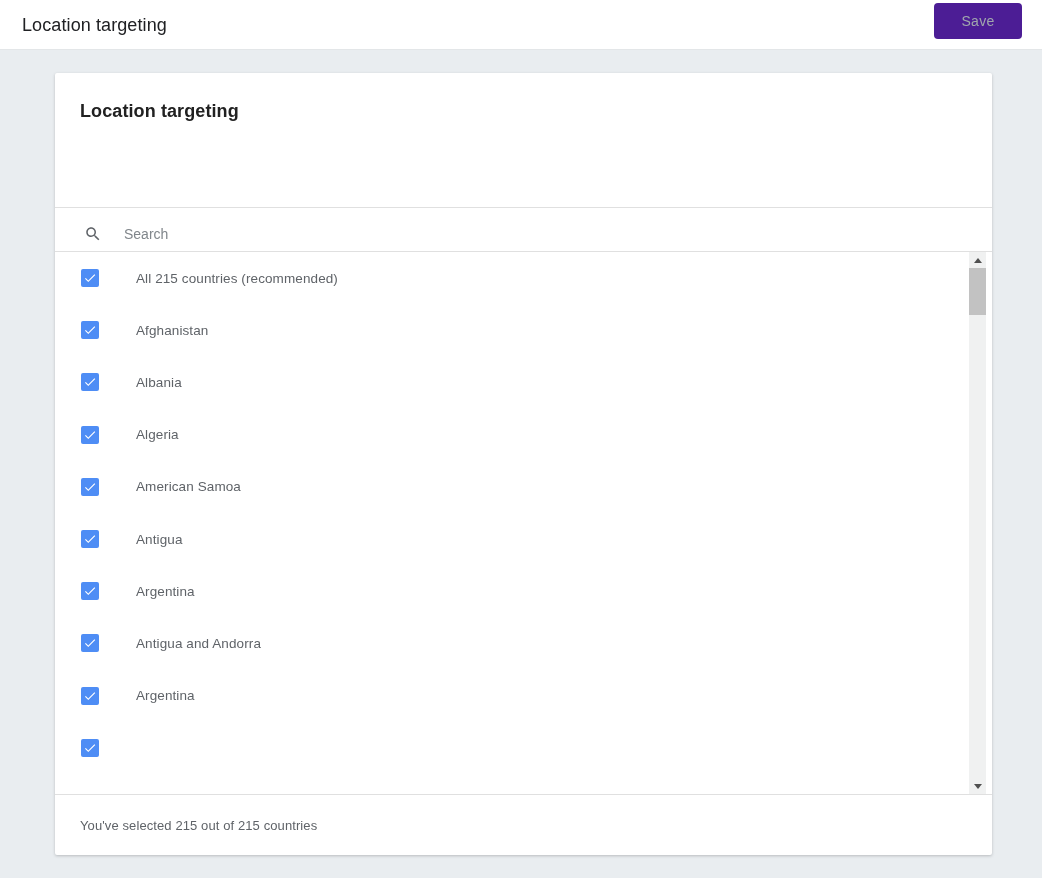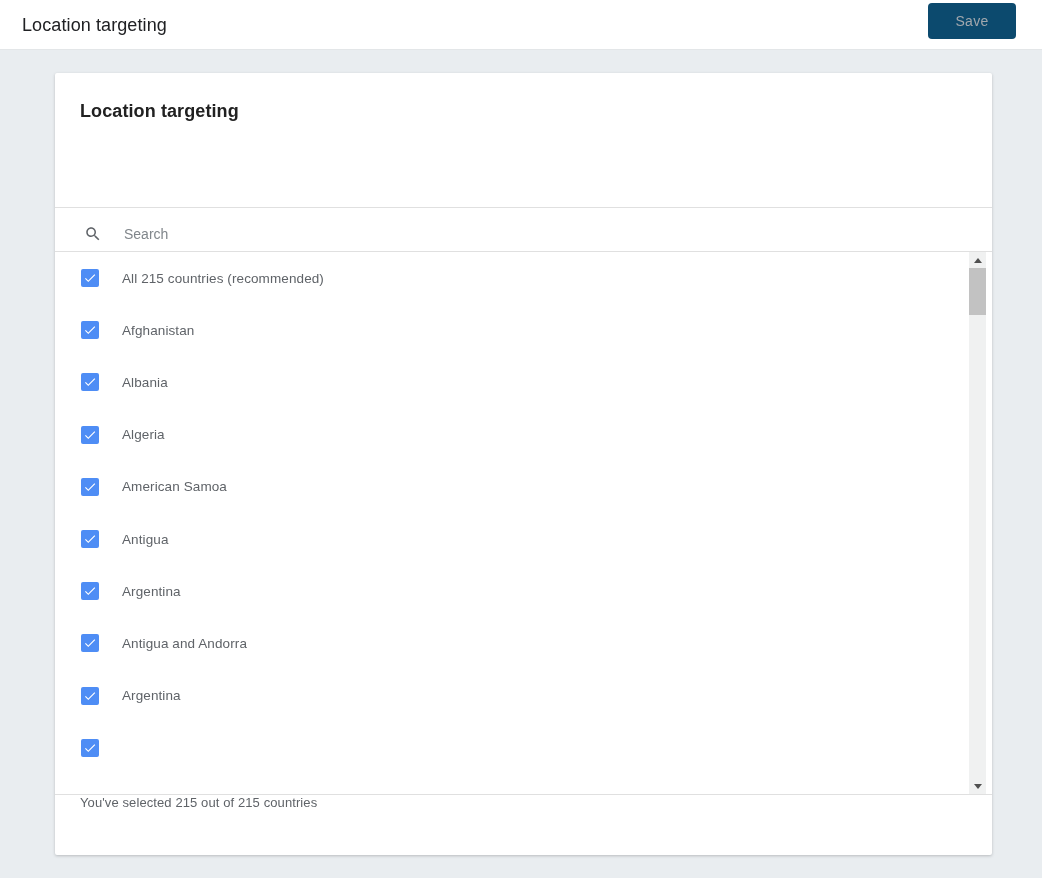--- a/index.html
+++ b/index.html
@@ -22,22 +22,22 @@
   
   .topbar{
     position:absolute;left:0;top:0;width:1042px;height:50px;
     background:#ffffff;border-bottom:1px solid #e3e6e8;z-index:5;
   }
   .topbar-title{
     position:absolute;left:22px;top:0;height:50px;line-height:50px;
     font-size:18px;color:#202124;font-weight:400;letter-spacing:.1px;
   }
   .save-btn{
-    position:absolute;right:26px;top:3px;width:88px;height:36px;
-    background:#0c4a6e;border:none;border-radius:4px;
+    position:absolute;right:20px;top:3px;width:88px;height:36px;
+    background:#4c1d95;border:none;border-radius:4px;
     font-family:"Liberation Sans", sans-serif;
     font-size:14px;font-weight:500;color:#a1a7ad;letter-spacing:.3px;
     cursor:default;
   }
 
   
   .card{
     position:absolute;left:55px;top:73px;width:937px;height:782px;
     background:#ffffff;border-radius:2px;
     box-shadow:0 1px 3px rgba(60,64,67,.28);
@@ -74,21 +74,21 @@
   .country-row{
     height:52.2px;display:flex;align-items:center;padding-left:26px;cursor:pointer;
   }
   .checkbox{
     width:18px;height:18px;flex:0 0 auto;border-radius:2px;
     background:var(--accent);
     display:flex;align-items:center;justify-content:center;
   }
   .checkbox svg{display:block;}
   .country-label{
-    margin-left:23px;font-size:13.5px;color:#5f6368;letter-spacing:.1px;
+    margin-left:37px;font-size:13.5px;color:#5f6368;letter-spacing:.1px;
   }
 
   
   .scrollbar{
     position:absolute;top:0;right:6px;width:17px;height:542px;
     background:var(--track);
   }
   .scroll-btn{position:absolute;left:0;width:17px;height:15px;background:var(--track);cursor:pointer;}
   .scroll-btn.up{top:0;}
   .scroll-btn.down{bottom:0;}
@@ -103,21 +103,21 @@
     border-top:5px solid var(--arrow);
   }
   .scroll-thumb{
     position:absolute;left:0;top:16px;width:17px;height:47px;
     background:var(--thumb);cursor:pointer;
   }
 
   
   .card-footer{
     height:61px;border-top:1px solid var(--divider);
-    display:flex;align-items:flex-start;padding:0 25px;
+    display:flex;align-items:center;padding:0 25px;
   }
   .footer-status{font-size:13px;color:#5f6368;letter-spacing:.1px;}
 </style>
 </head>
 <body>
 
 <header class="topbar">
   <div class="topbar-title">Location targeting</div>
   <button class="save-btn">Save</button>
 </header>

